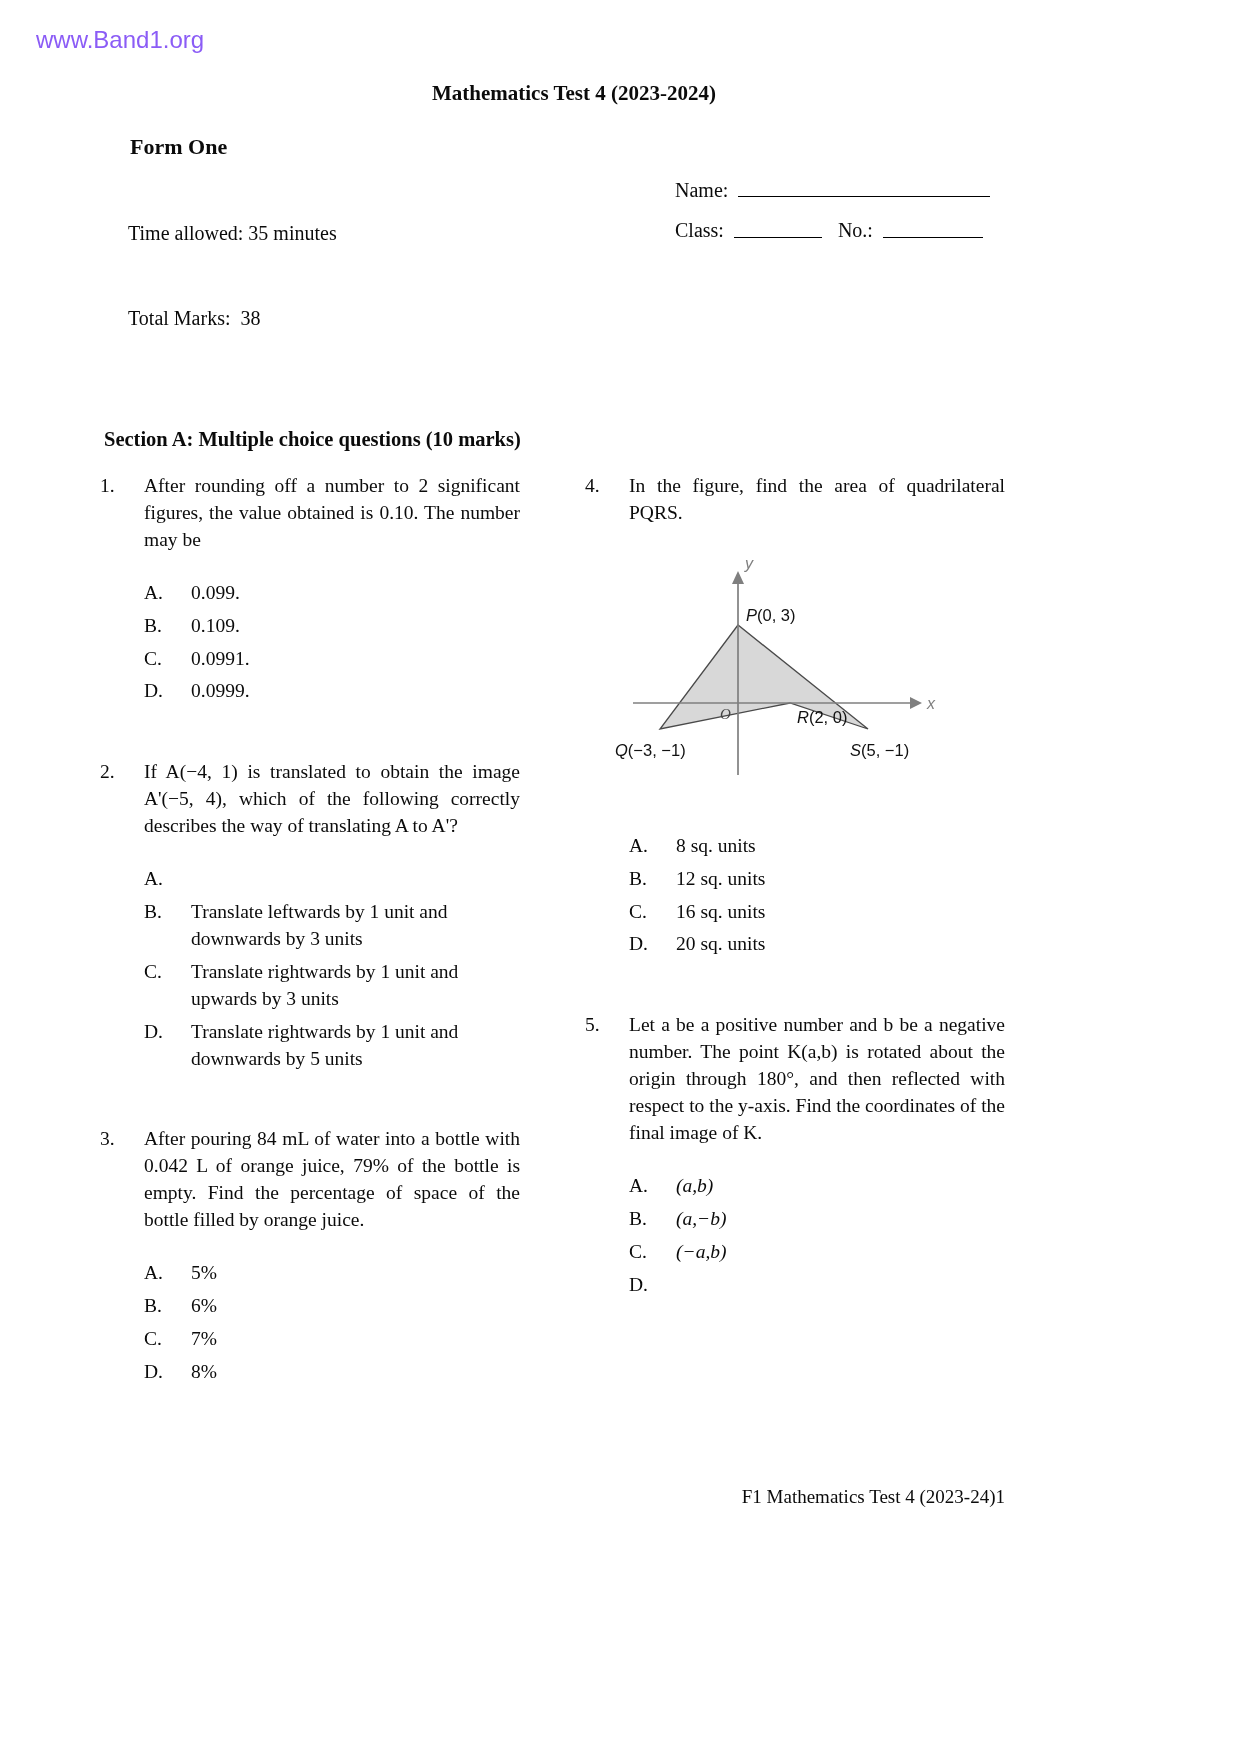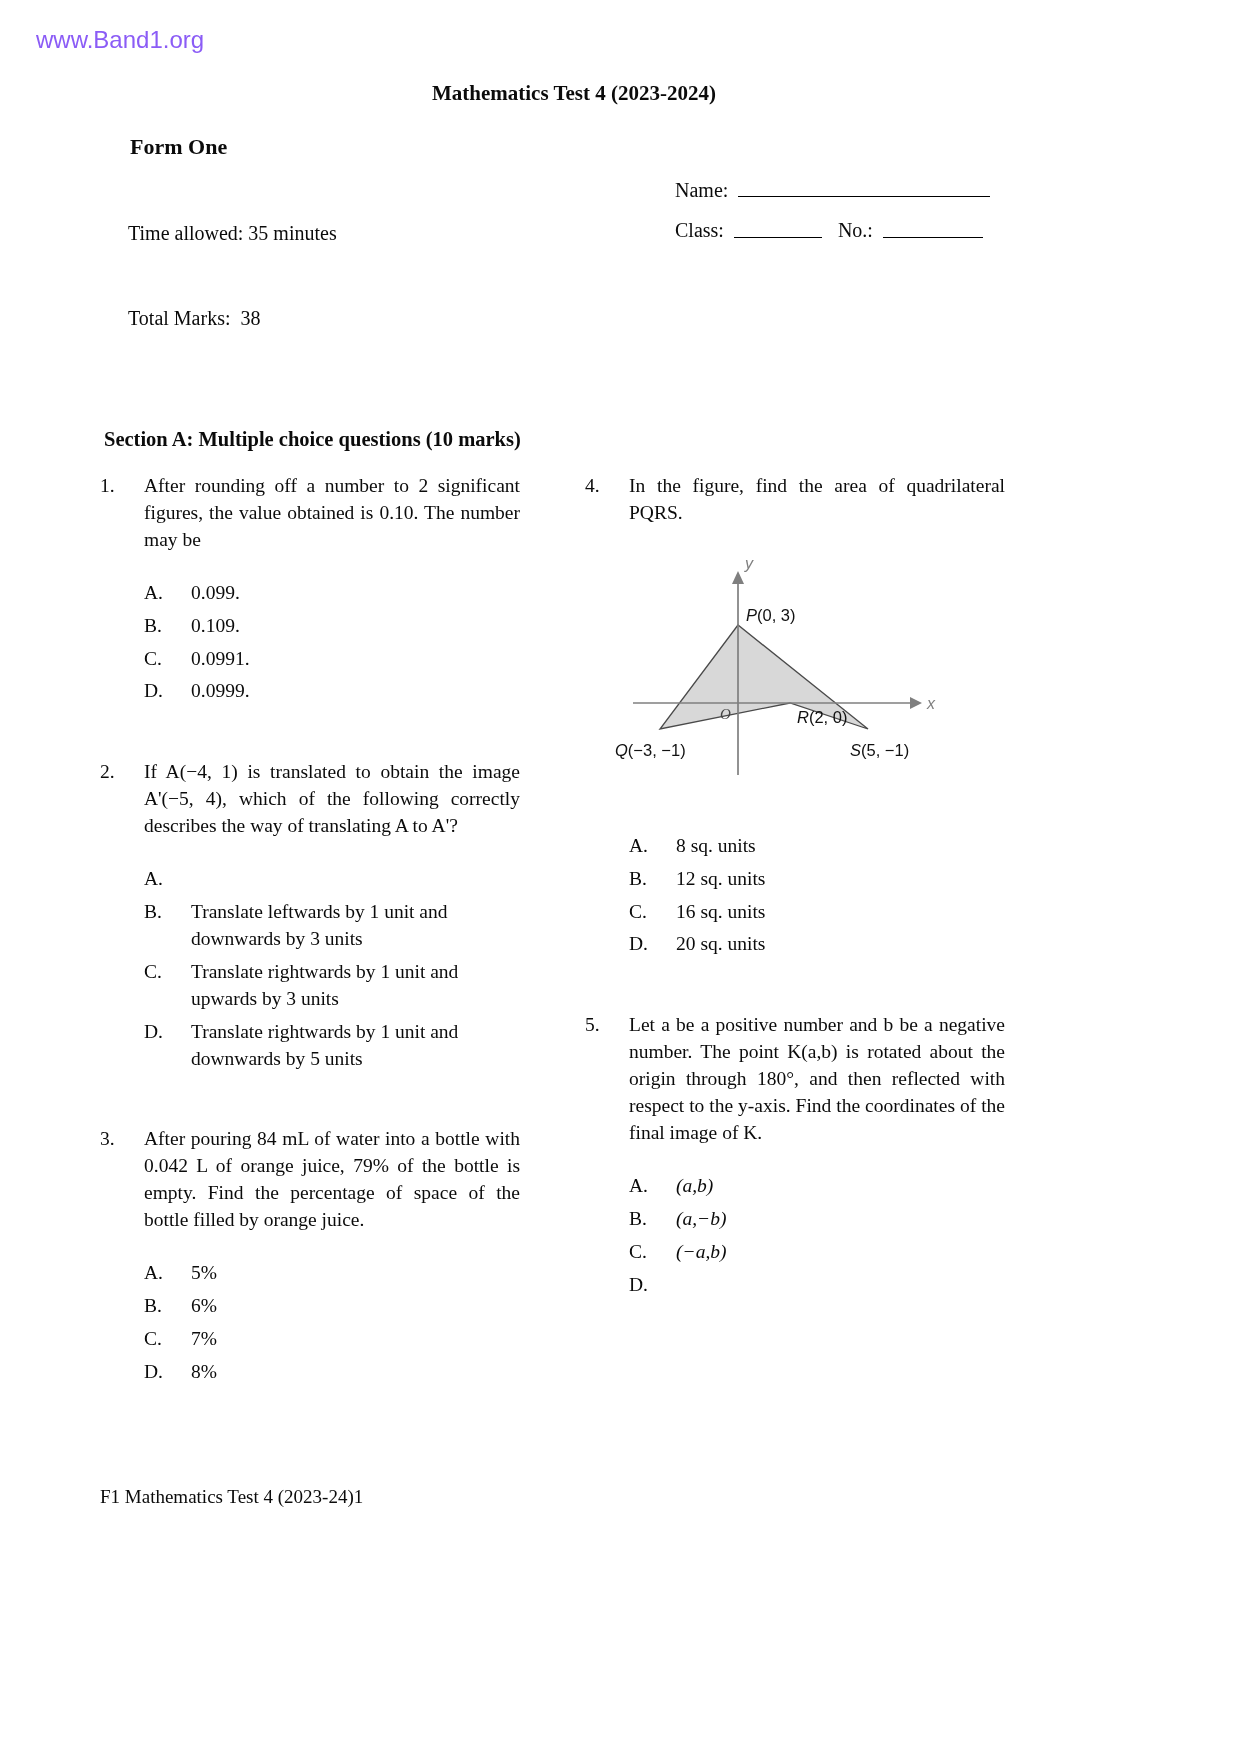--- a/index.html
+++ b/index.html
@@ -98,21 +98,21 @@
     font-family:"Liberation Serif", serif;
     font-size:15px;
     font-style:italic;
     fill:#444;
   }
   .footer{
     position:absolute;
     top:1486px; left:100px;
     width:905px;
     display:flex;
-    justify-content:flex-start;
+    justify-content:flex-end;
     font-size:19px;
   }
 </style>
 </head>
 <body>
 
 <div class="page">
 
   <div class="site-url">www.Band1.org</div>
 

